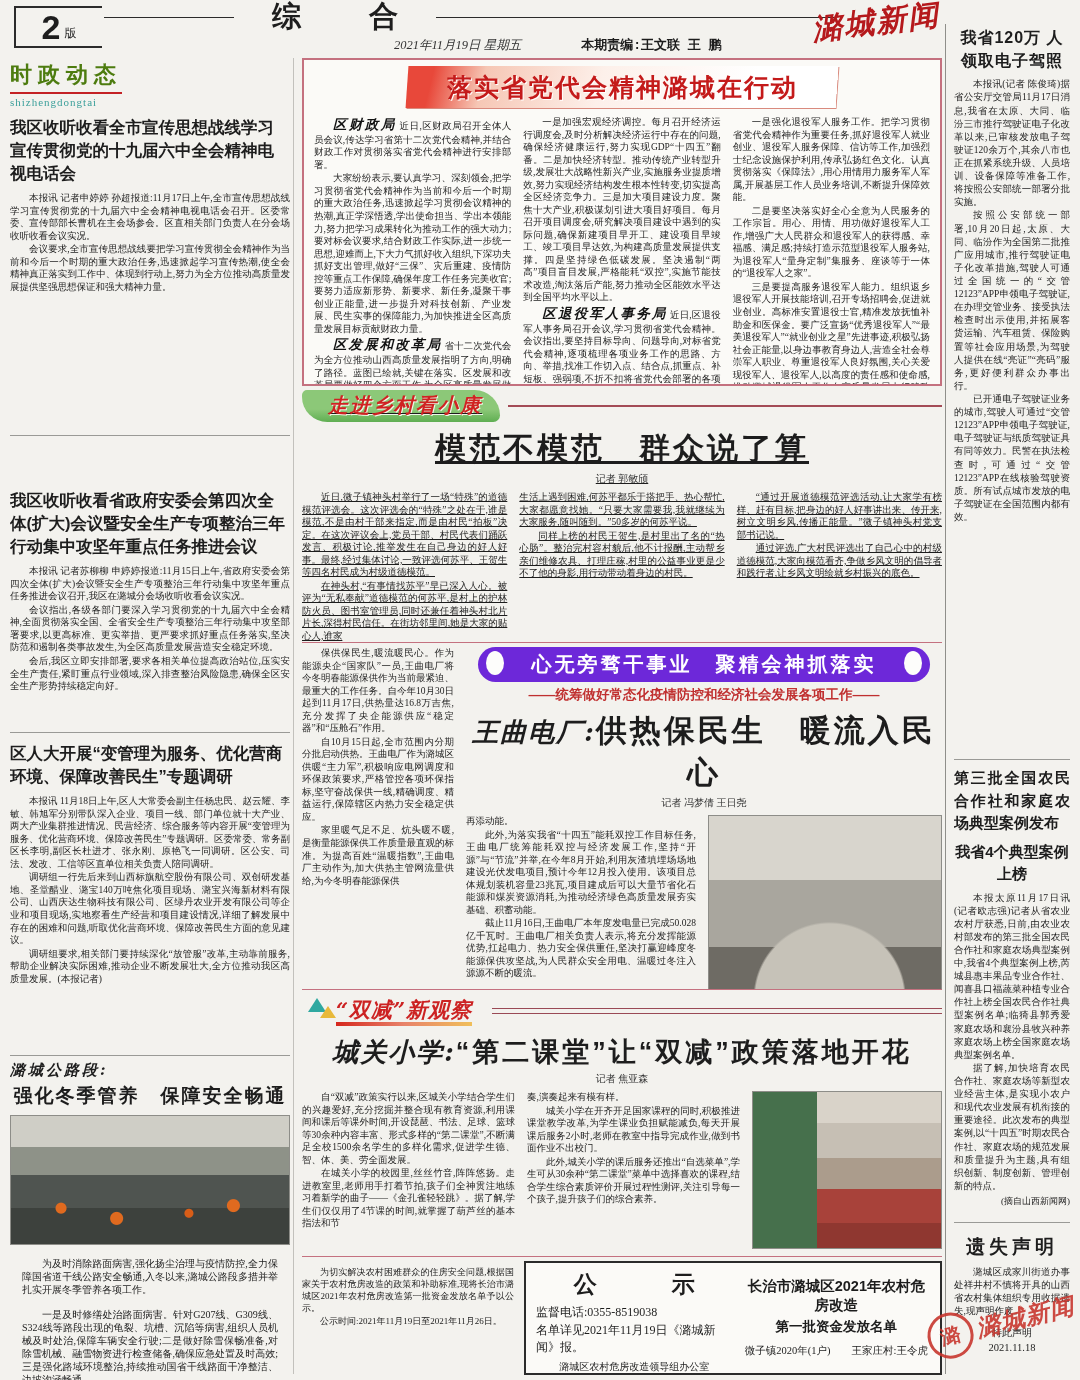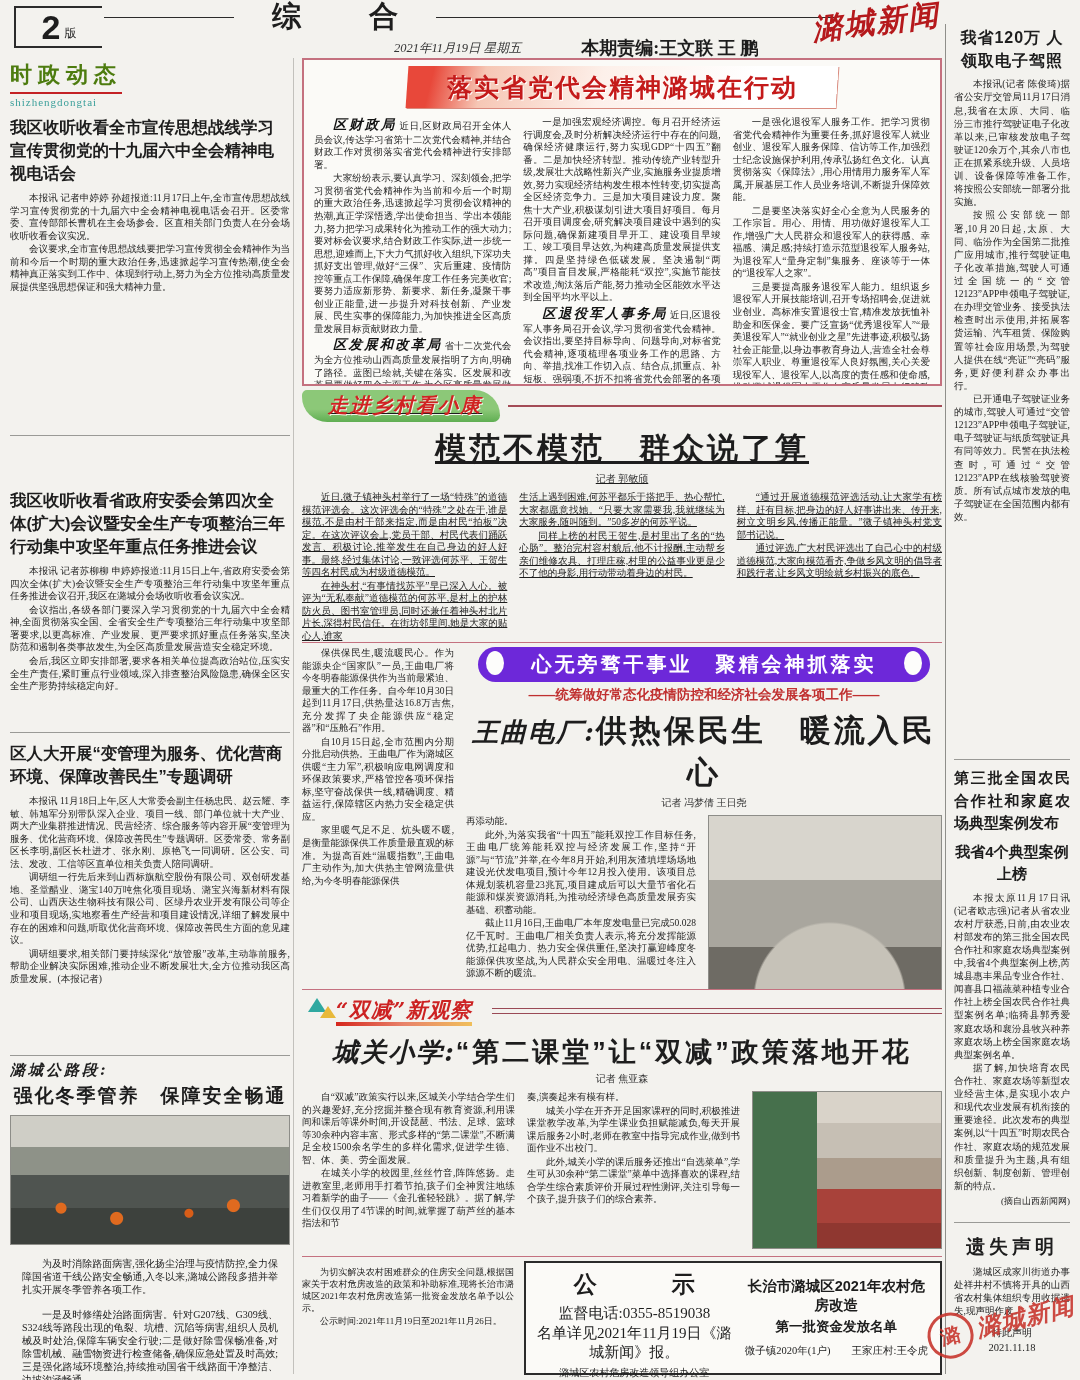--- a/index.html
+++ b/index.html
@@ -13,21 +13,21 @@
   .pagebox .num{font-family:"Liberation Sans",sans-serif;font-weight:900;font-size:34px;line-height:1;}
   .pagebox .ban{font-size:12px;align-self:flex-end;padding-bottom:4px;}
   .header-mid{position:absolute;left:104px;top:0;width:730px;}
   .rule-row{display:flex;align-items:center;height:34px;}
   .rule{flex:1;height:0;border-top:1.5px solid #2b2b2b;}
   .rule.r1{max-width:130px;}
   .section-title{font-family:"Liberation Sans",sans-serif;font-weight:900;font-size:29px;letter-spacing:30px;
                  padding:0 8px 0 38px;white-space:nowrap;}
   .meta-row{display:flex;align-items:center;gap:60px;padding-left:290px;margin-top:2px;}
   .hdr-date{font-style:italic;font-size:12.5px;color:#333;}
-  .hdr-editor{font-family:Liberation Serif, serif;font-weight:700;font-size:18px;}
+  .hdr-editor{font-family:Liberation Mono, monospace;font-weight:700;font-size:13px;}
   .masthead{position:absolute;right:140px;top:2px;font-family:"DejaVu Serif",serif;font-weight:900;
             font-style:italic;font-size:30px;color:#b5191c;transform:rotate(-7deg);letter-spacing:2px;}
   
   .bt{font-size:9.5px;line-height:1.32;text-align:justify;text-indent:2em;margin:0 0 1px 0;}
   .bt.noind{text-indent:0;}
   .lead{font-family:"DejaVu Serif",serif;font-style:italic;font-weight:900;font-size:13.5px;letter-spacing:2px;
         color:#121212;}
   .cols{display:flex;gap:12px;}
   .col{flex:1;min-width:0;}
   .byline{text-align:center;font-size:10px;color:#333;margin:2px 0 5px 0;}
@@ -103,21 +103,21 @@
   .sj-logo .txt{font-family:"DejaVu Serif",serif;font-weight:900;font-style:italic;font-size:21px;color:#c22;
     letter-spacing:1px;border-bottom:4px solid;border-image:linear-gradient(90deg,#d5261c,#e8836a,#f0c05a) 1;}
   .sj-line{flex:1;height:4px;border-top:1.5px solid #9a4a55;border-bottom:1px solid #9a4a55;}
   
   .gongshi-row{display:flex;gap:10px;margin-top:4px;height:114px;}
   .gs-intro{width:212px;flex:none;padding-top:6px;}
   .gs-box{flex:1;border:2px solid #2b2b2b;background:#fbfaf7;display:flex;padding:4px 10px;gap:10px;}
   .gs-left{flex:1.05;}
   .gs-title{text-align:center;font-family:"Liberation Sans",sans-serif;font-weight:900;font-size:23px;
             letter-spacing:26px;margin:2px 0 4px 0;padding-left:26px;}
-  .gs-line{font-size:15px;margin:1px 0;text-align:center;}
+  .gs-line{font-size:12px;margin:1px 0;}
   .gs-sign{text-align:center;font-size:10px;margin-top:4px;}
   .gs-right{flex:1;padding-top:10px;}
   .gs-lt1{font-family:"Liberation Sans",sans-serif;font-weight:900;font-size:14.5px;text-align:center;}
   .gs-lt2{font-family:"Liberation Sans",sans-serif;font-weight:900;font-size:13.5px;text-align:center;margin:3px 0 8px 0;}
   .gs-lr{font-size:10.5px;text-align:center;white-space:pre;}
   
   .vline-right{position:absolute;left:945px;top:24px;bottom:6px;width:1px;background:#8f8f8a;}
   .sidebar{position:absolute;left:954px;top:24px;width:116px;display:flex;flex-direction:column;}
   .sb-sec{overflow:hidden;}
   .sb-sec.b1{height:730px;} .sb-sec.b2{height:452px;} .sb-sec.b3{flex:1;}
@@ -173,21 +173,21 @@
       </div>
       <div class="lh">我区收听收看全市宣传思想战线学习宣传贯彻党的十九届六中全会精神电视电话会</div>
       <p class="bt">本报讯 记者申婷婷 孙超报道:11月17日上午,全市宣传思想战线学习宣传贯彻党的十九届六中全会精神电视电话会召开。区委常委、宣传部部长曹机在主会场参会。区直相关部门负责人在分会场收听收看会议实况。</p>
       <p class="bt">会议要求,全市宣传思想战线要把学习宣传贯彻全会精神作为当前和今后一个时期的重大政治任务,迅速掀起学习宣传热潮,使全会精神真正落实到工作中、体现到行动上,努力为全方位推动高质量发展提供坚强思想保证和强大精神力量。</p>
     </div>
     <hr class="hr">
 
     <div class="lsec s2">
       <div class="lh">我区收听收看省政府安委会第四次全体(扩大)会议暨安全生产专项整治三年行动集中攻坚年重点任务推进会议</div>
       <p class="bt">本报讯 记者苏柳柳 申婷婷报道:11月15日上午,省政府安委会第四次全体(扩大)会议暨安全生产专项整治三年行动集中攻坚年重点任务推进会议召开,我区在潞城分会场收听收看会议实况。</p>
-      <p class="bt">会议指出,各级各部门要深入学习贯彻党的十九届六中全会精神,全面贯彻落实全国、全省安全生产专项整治三年行动集中攻坚部署要求,以更高标准、产业发展、更严要求抓好重点任务落实,坚决防范和遏制各类事故发生,为全区高质量发展营造安全稳定环境。</p>
+      <p class="bt">会议指出,各级各部门要深入学习贯彻党的十九届六中全会精神,全面贯彻落实全国、全省安全生产专项整治三年行动集中攻坚部署要求,以更高标准、更实举措、更严要求抓好重点任务落实,坚决防范和遏制各类事故发生,为全区高质量发展营造安全稳定环境。</p>
       <p class="bt">会后,我区立即安排部署,要求各相关单位提高政治站位,压实安全生产责任,紧盯重点行业领域,深入排查整治风险隐患,确保全区安全生产形势持续稳定向好。</p>
     </div>
     <hr class="hr">
 
     <div class="lsec s3">
       <div class="lh">区人大开展“变管理为服务、优化营商环境、保障改善民生”专题调研</div>
       <p class="bt">本报讯 11月18日上午,区人大常委会副主任杨忠民、赵云耀、李敏、韩旭军分别带队深入企业、项目一线、部门单位就十大产业、两大产业集群推进情况、民营经济、综合服务等内容开展“变管理为服务、优化营商环境、保障改善民生”专题调研。区委常委、常务副区长李明,副区长杜进才、张永刚、原艳飞一同调研。区公安、司法、发改、工信等区直单位相关负责人陪同调研。</p>
       <p class="bt">调研组一行先后来到山西标旗航空股份有限公司、双创研发基地、圣堂醋业、潞宝140万吨焦化项目现场、潞宝兴海新材料有限公司、山西庆达生物科技有限公司、区绿丹农业开发有限公司等企业和项目现场,实地察看生产经营和项目建设情况,详细了解发展中存在的困难和问题,听取优化营商环境、保障改善民生方面的意见建议。</p>
       <p class="bt">调研组要求,相关部门要持续深化“放管服”改革,主动靠前服务,帮助企业解决实际困难,推动企业不断发展壮大,全方位推动我区高质量发展。(本报记者)</p>
     </div>

